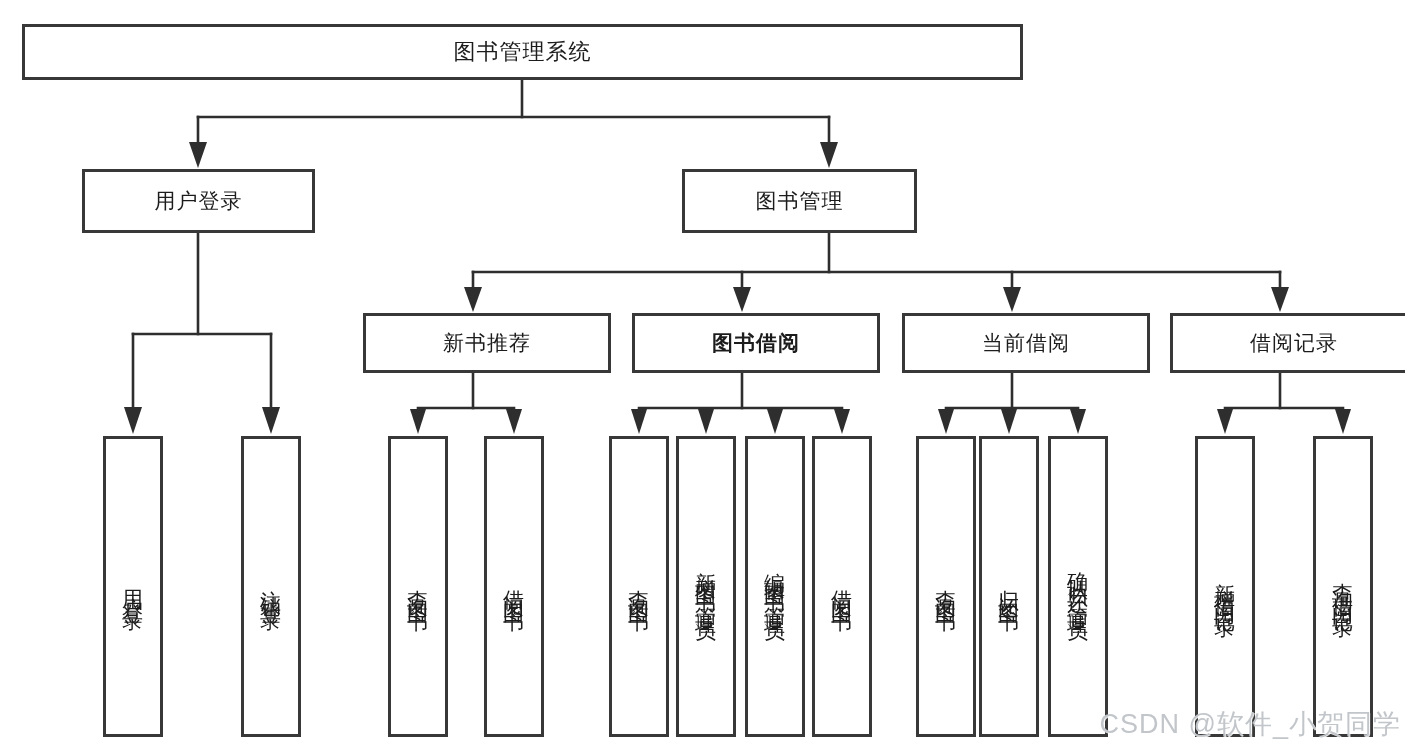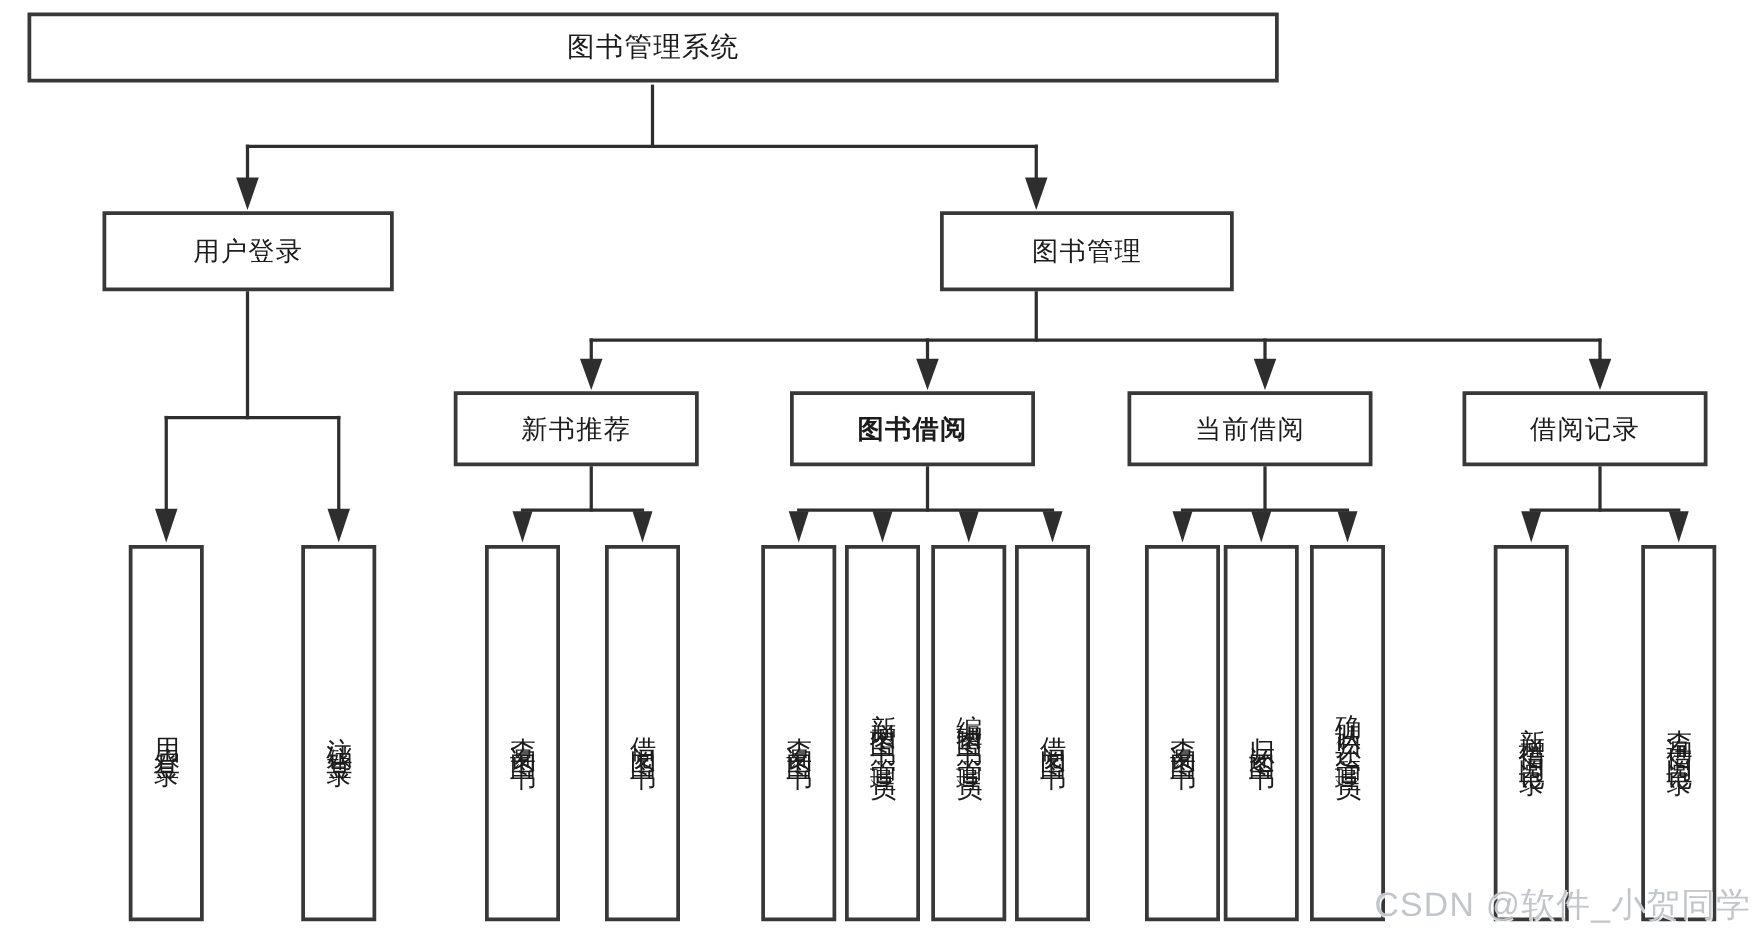--- a/index.html
+++ b/index.html
@@ -21,37 +21,37 @@
   .connectors{position:absolute;left:0;top:0;width:1405px;height:747px;}
   .node{
     position:absolute;
     border:3px solid var(--border);
     background:var(--bg);
     display:flex;align-items:center;justify-content:center;
     color:var(--text);
     text-align:center;
   }
   .h-node{font-size:21px;letter-spacing:1px;}
-  .root{left:22px;top:10px;width:1001px;height:56px;font-size:22px;}
+  .root{left:22px;top:24px;width:1001px;height:56px;font-size:22px;}
   .lvl2{top:169px;height:64px;}
-  .lvl3{top:313px;height:60px;width:196px;}
+  .lvl3{top:313px;height:60px;width:248px;}
   .leaf{
     top:436px;height:301px;width:60px;
   }
   .leaf .vtext{
     writing-mode:vertical-rl;
     text-orientation:mixed;
     font-size:21px;
     letter-spacing:7px;
     line-height:1;
     color:var(--text);
   }
   
   #n-user-login{left:82px;width:233px;}
-  #n-book-mgmt{left:752px;width:235px;font-family:Liberation Serif, serif;}
+  #n-book-mgmt{left:682px;width:235px;font-family:Liberation Serif, serif;}
   
   #n-new-book{left:363px;}
   #n-book-borrow{left:632px;font-weight:bold;}
   #n-cur-borrow{left:902px;align-items:center;}
   #n-borrow-rec{left:1170px;}
   
   #l-user-login{left:103px;}
   #l-logout{left:241px;}
   #l-g1c1{left:388px;}
   #l-g1c2{left:484px;}

